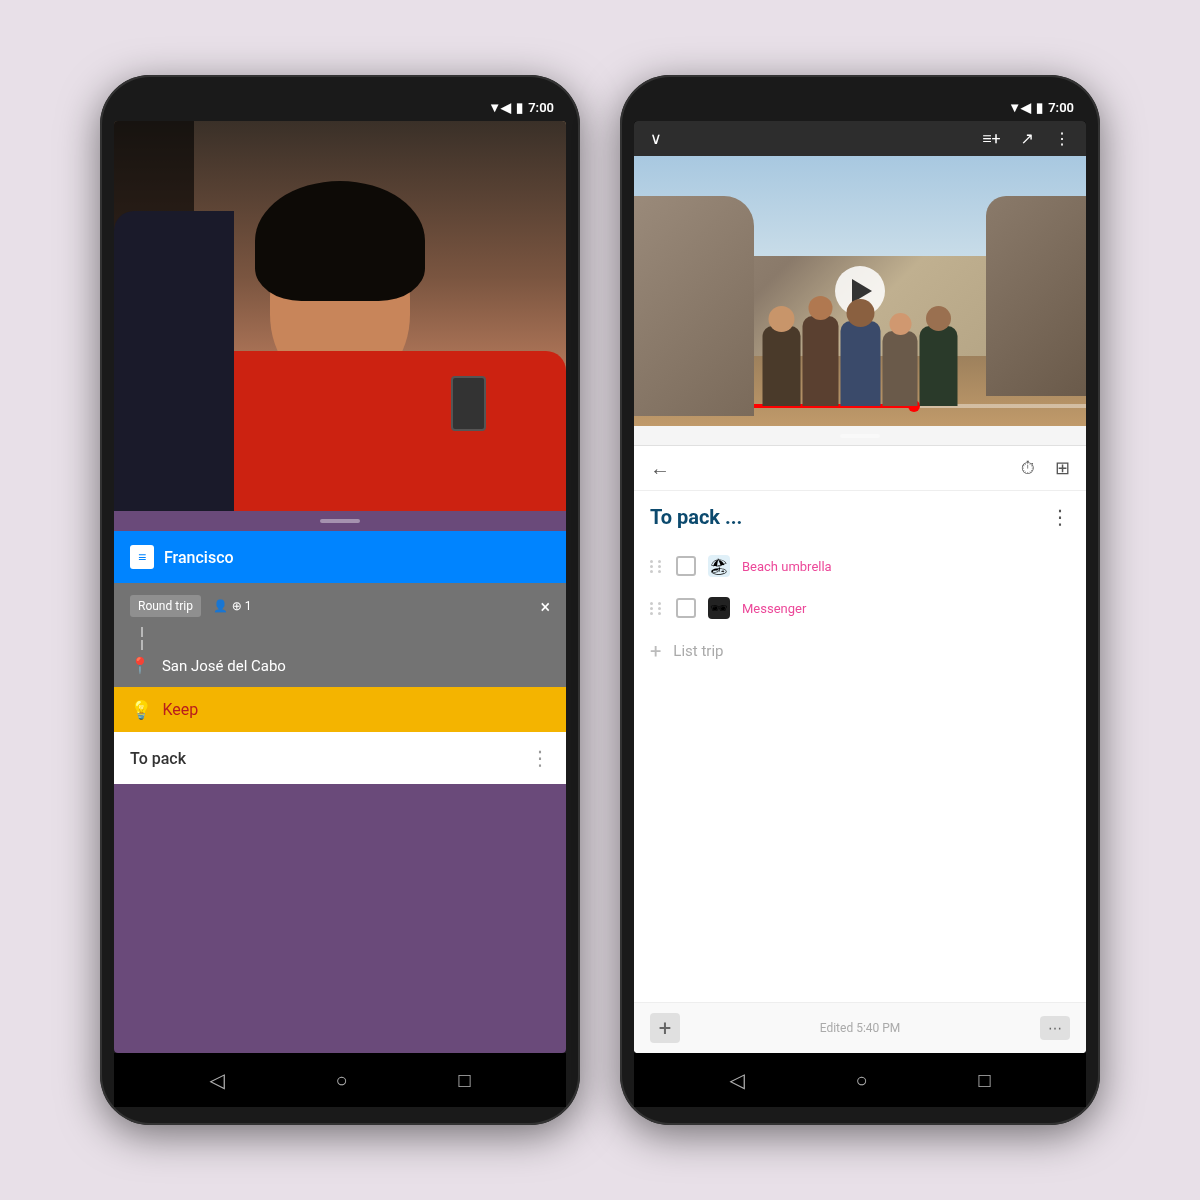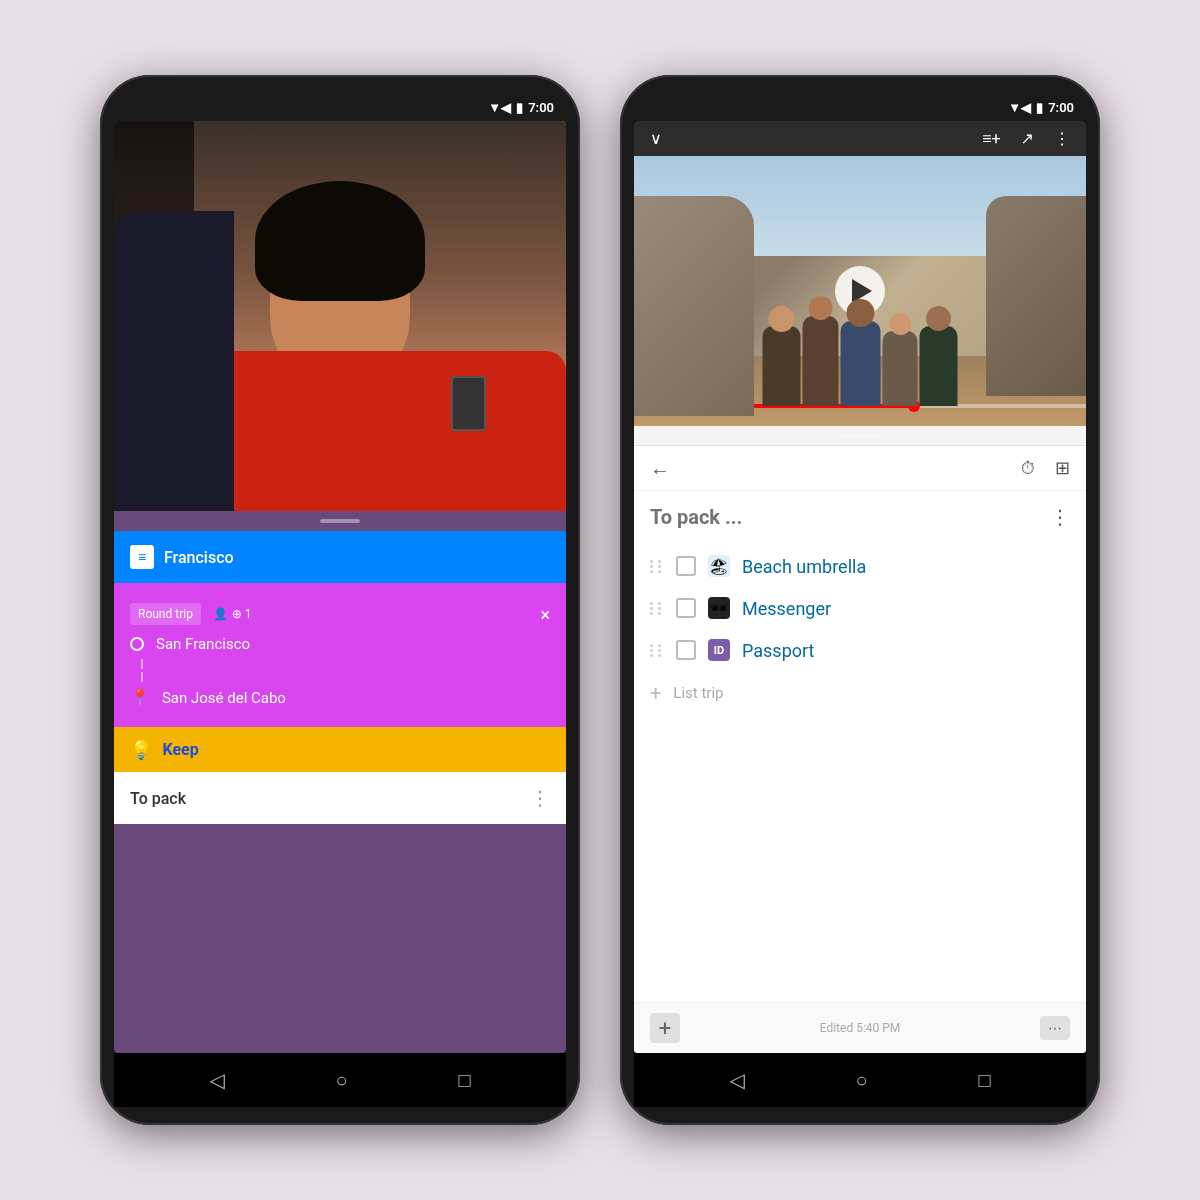--- a/index.html
+++ b/index.html
@@ -144,22 +144,22 @@
     .chrome-logo-svg {
       width: 36px;
       height: 36px;
     }
     .chrome-label {
       font-size: 18px;
       color: #333;
       font-weight: 400;
     }
     .flights-card {
-      background: #d946ef;
-      padding: 20px 16px;
+      background: #737373;
+      padding: 12px 16px;
       position: relative;
     }
     .flights-top-row {
       display: flex;
       align-items: center;
       justify-content: space-between;
       margin-bottom: 10px;
     }
     .round-trip-btn {
       background: rgba(255,255,255,0.2);
@@ -211,23 +211,23 @@
     }
 
     .keep-row {
       background: #f4b400;
       padding: 12px 16px;
       display: flex;
       align-items: center;
       gap: 10px;
     }
     .keep-label {
-      color: #1d4ed8;
+      color: #b91c1c;
       font-size: 16px;
-      font-weight: 700;
+      font-weight: 400;
     }
     .topack-row {
       background: white;
       padding: 14px 16px;
       display: flex;
       align-items: center;
       justify-content: space-between;
     }
     .topack-label {
       font-size: 16px;
@@ -371,21 +371,21 @@
     .notes-icons { display: flex; gap: 20px; color: #555; font-size: 18px; }
     .notes-title-row {
       padding: 14px 16px 8px;
       display: flex;
       align-items: center;
       justify-content: space-between;
     }
     .notes-title {
       font-size: 20px;
       font-weight: 700;
-      color: #737373;
+      color: #0c4a6e;
     }
     .notes-menu { color: #555; font-size: 20px; }
     .checklist {
       flex: 1;
       padding: 8px 0;
     }
     .check-item {
       display: flex;
       align-items: center;
       padding: 10px 16px;
@@ -411,22 +411,22 @@
       width: 22px;
       height: 22px;
       border-radius: 4px;
       display: flex;
       align-items: center;
       justify-content: center;
       font-size: 14px;
       flex-shrink: 0;
     }
     .item-text {
-      font-size: 18px;
-      color: #0369a1;
+      font-size: 13px;
+      color: #ec4899;
     }
     .add-item-row {
       display: flex;
       align-items: center;
       gap: 12px;
       padding: 10px 16px;
       color: #aaa;
     }
     .add-plus { font-size: 20px; color: #bbb; }
     .add-placeholder { font-size: 15px; color: #aaa; }
@@ -492,24 +492,20 @@
               <div style="display:flex;align-items:center;gap:12px;">
                 <span class="round-trip-btn">Round trip</span>
                 <span class="passengers">
                   <span>👤</span>
                   <span>⊕ 1</span>
                 </span>
               </div>
               <span class="close-x">×</span>
             </div>
             <div class="flight-route">
-              <div class="flight-from">
-                <div class="route-dot"></div>
-                <span>San Francisco</span>
-              </div>
               <div style="display:flex;align-items:center;gap:0;padding-left:5px;">
                 <div style="display:flex;flex-direction:column;gap:3px;align-items:center;">
                   <div class="route-line"></div>
                   <div class="route-line"></div>
                 </div>
               </div>
               <div class="flight-to">
                 <span style="color:white;font-size:16px;">📍</span>
                 <span>San José del Cabo</span>
               </div>
@@ -645,33 +641,20 @@
               <div class="drag-dot"></div>
                 <div class="drag-dot"></div>
               <div class="drag-dot"></div>
                 <div class="drag-dot"></div>
             </div>
             <div class="checkbox"></div>
             <div class="item-icon" style="background:#222;font-size:14px;">🕶</div>
             <span class="item-text">Messenger</span>
           </div>
 
-          <div class="check-item">
-            <div class="drag-dots">
-              <div class="drag-dot"></div>
-                <div class="drag-dot"></div>
-              <div class="drag-dot"></div>
-                <div class="drag-dot"></div>
-              <div class="drag-dot"></div>
-                <div class="drag-dot"></div>
-            </div>
-            <div class="checkbox"></div>
-            <div class="item-icon" style="background:#7b5ea7;color:white;font-size:11px;font-weight:bold;">ID</div>
-            <span class="item-text">Passport</span>
-          </div>
 
           <div class="add-item-row">
             <span class="add-plus">+</span>
             <span class="add-placeholder">List trip</span>
           </div>
         </div>
 
         <div class="notes-footer">
           <span class="footer-add" style="font-size:22px;color:#666;background:#e0e0e0;width:30px;height:30px;display:flex;align-items:center;justify-content:center;border-radius:4px;">+</span>
           <span class="footer-edited">Edited 5:40 PM</span>

